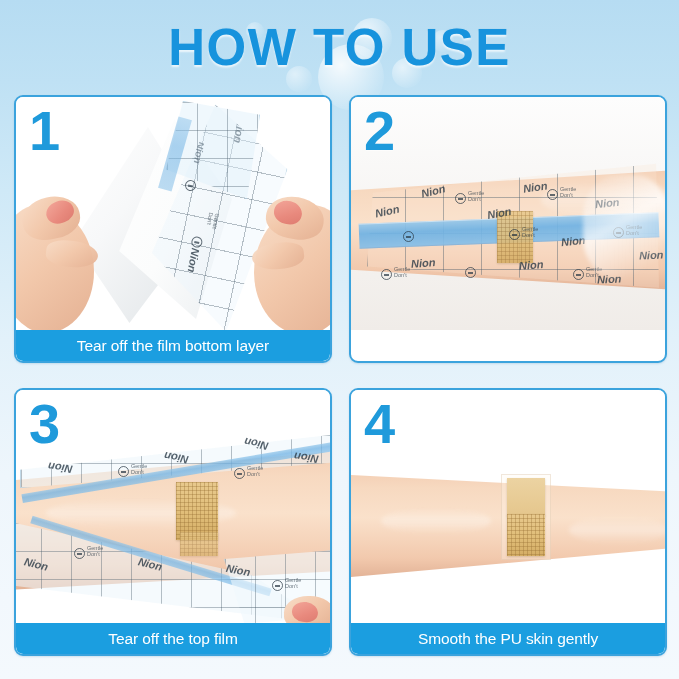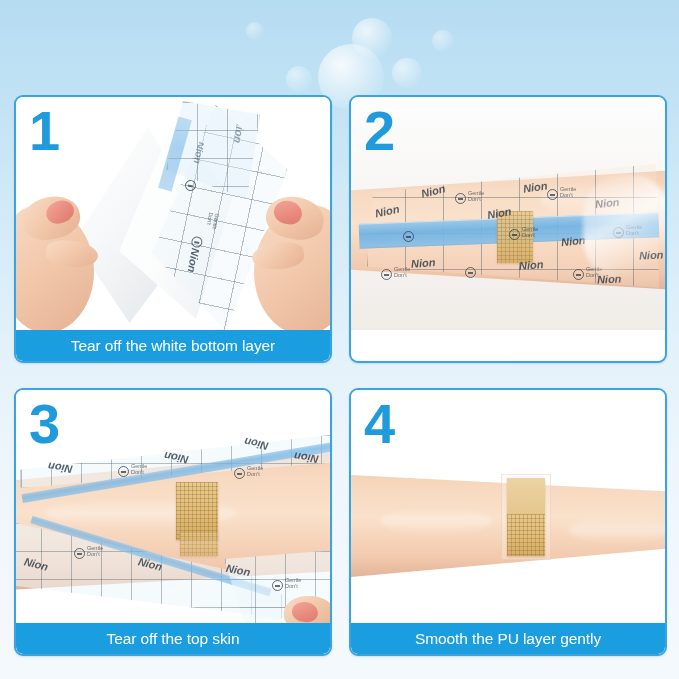--- a/index.html
+++ b/index.html
@@ -239,20 +239,21 @@
 
 <div id="page">
 
   <div class="bubble b1"></div>
   <div class="bubble b2"></div>
   <div class="bubble b3"></div>
   <div class="bubble b4"></div>
   <div class="bubble b5"></div>
   <div class="bubble b6"></div>
 
+  <div class="title">HOW TO USE</div>
 
   <div class="grid">
 
     <div class="panel">
       <div class="photo">
 
         <div class="whitesheet" style="left:58px; top:30px; width:132px; height:196px;
                     clip-path: polygon(56% 0%, 100% 48%, 42% 100%, 0% 58%);"></div>
         <div class="whitesheet" style="left:96px; top:22px; width:120px; height:200px;
                     clip-path: polygon(52% 0%, 100% 40%, 70% 100%, 6% 66%);
@@ -286,21 +287,21 @@
 
         <div class="hand" style="left:238px; top:108px; width:100px; height:130px;
                     border-radius: 58% 42% 50% 50% / 52% 46% 54% 48%;"></div>
         <div class="hand" style="left:250px; top:100px; width:58px; height:42px;
                     border-radius: 50% 50% 44% 44%; transform: rotate(10deg);"></div>
         <div class="nail" style="left:258px; top:104px; width:28px; height:23px; transform: rotate(14deg);"></div>
         <div class="hand" style="left:236px; top:146px; width:52px; height:26px; border-radius: 50% 40% 40% 50%; transform: rotate(-6deg); opacity:.95;"></div>
       </div>
 
       <div class="stepnum">1</div>
-      <div class="caption">Tear off the white bottom layer</div>
+      <div class="caption">Tear off the film bottom layer</div>
     </div>
 
     <div class="panel">
       <div class="photo" style="background: linear-gradient(to bottom, #fdfdfd 0%, #f6f4f2 54%, #f0ece8 100%);">
 
         <div class="arm" style="left:-10px; top:72px; width:350px; height:122px;
                     clip-path: polygon(0% 18%, 100% 0%, 100% 100%, 0% 82%);"></div>
         <div class="arm-shine" style="left:190px; top:84px; width:140px; height:38px; border-radius:50%; opacity:.7;"></div>
 
         <div class="film" style="left:16px; top:64px; width:292px; height:132px;
@@ -401,21 +402,21 @@
         <span class="minitext" style="left:115px; top:74px;">Gentle<br>Don't</span>
         <span class="minitext" style="left:231px; top:76px;">Gentle<br>Don't</span>
         <span class="minitext" style="left:71px; top:156px;">Gentle<br>Don't</span>
         <span class="minitext" style="left:269px; top:188px;">Gentle<br>Don't</span>
 
         <div class="hand" style="left:268px; top:206px; width:50px; height:34px; border-radius:48% 48% 40% 40%;"></div>
         <div class="nail" style="left:276px; top:212px; width:26px; height:20px; transform: rotate(8deg);"></div>
       </div>
 
       <div class="stepnum">3</div>
-      <div class="caption">Tear off the top skin</div>
+      <div class="caption">Tear off the top film</div>
     </div>
 
     <div class="panel">
       <div class="photo" style="background:#ffffff;">
 
         <div class="arm" style="left:-10px; top:78px; width:342px; height:110px;
                     clip-path: polygon(0% 6%, 100% 22%, 100% 72%, 0% 100%);"></div>
         <div class="arm-shine" style="left:30px; top:118px; width:110px; height:26px; border-radius:50%; opacity:.6;"></div>
         <div class="arm-shine" style="left:218px; top:126px; width:100px; height:28px; border-radius:50%; opacity:.6;"></div>
 
@@ -423,17 +424,17 @@
                     background: rgba(255,248,238,0.30);
                     border: 1px solid rgba(215,190,160,0.35);"></div>
         <div class="pad" style="left:156px; top:88px; width:38px; height:38px;
                     background: linear-gradient(to bottom,#ecd3a2 0%, #e5c68c 100%);"></div>
         <div class="pad" style="left:156px; top:124px; width:38px; height:42px;">
           <div class="pad-mesh"></div>
         </div>
       </div>
 
       <div class="stepnum">4</div>
-      <div class="caption">Smooth the PU layer gently</div>
+      <div class="caption">Smooth the PU skin gently</div>
     </div>
 
   </div>
 </div>
 
 </body></html>

